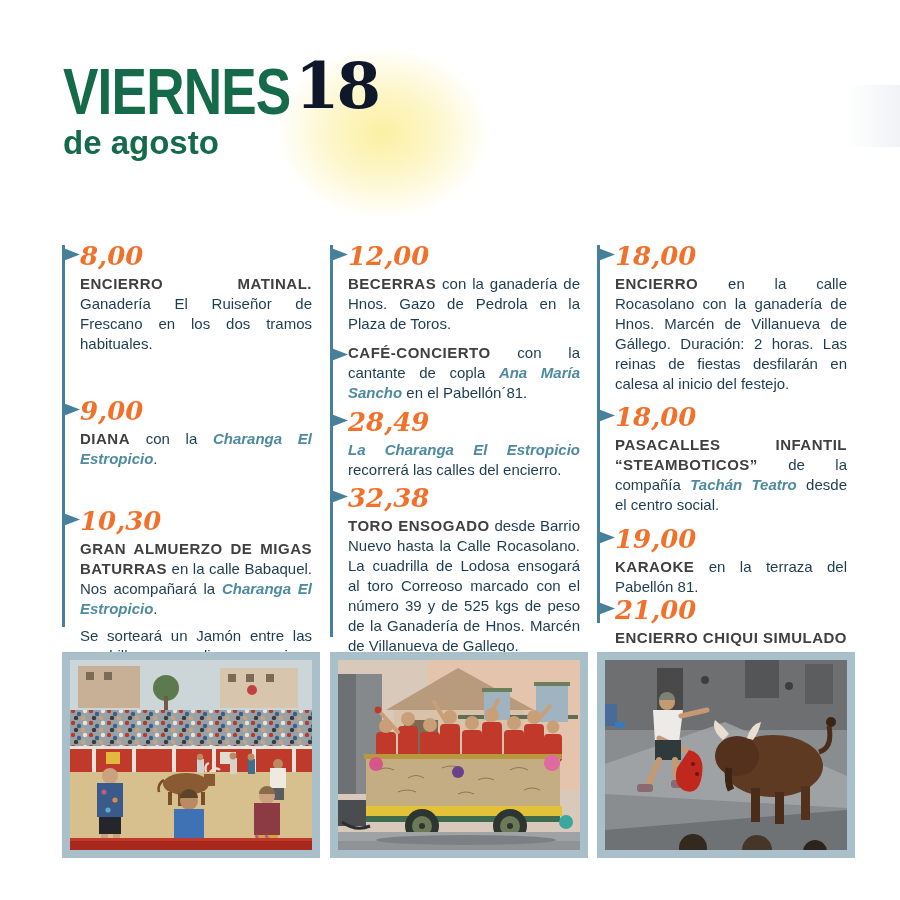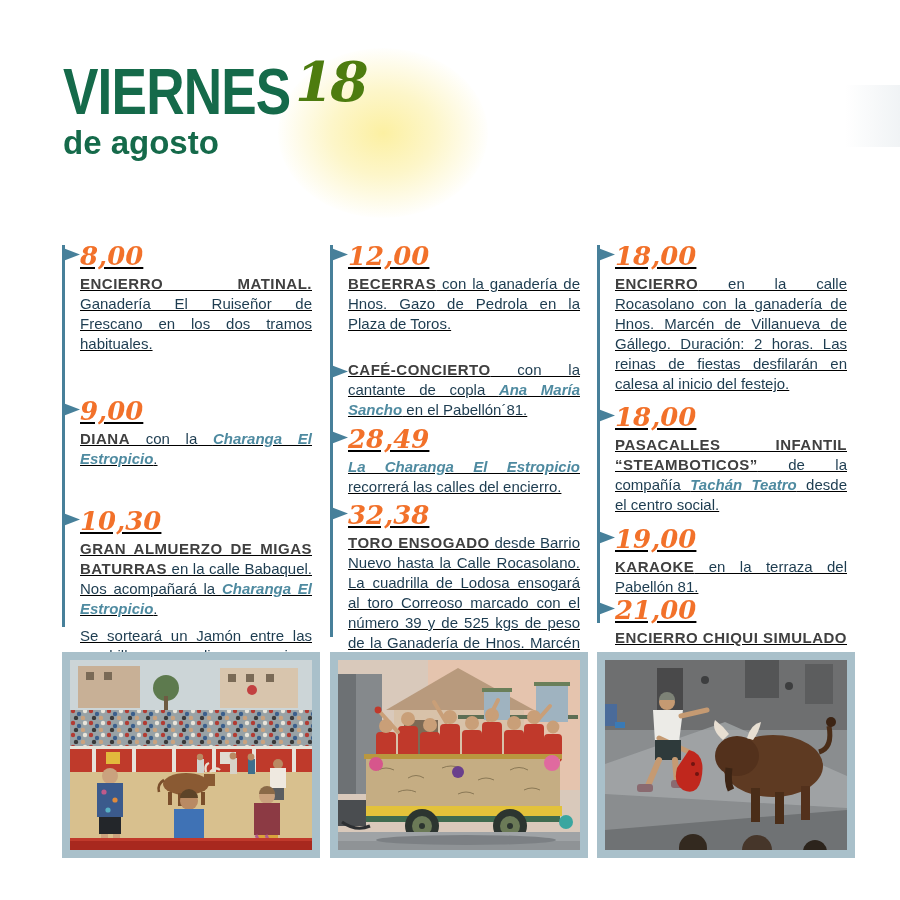--- a/index.html
+++ b/index.html
@@ -8,49 +8,49 @@
   .page{position:absolute;inset:0;background:#fff;}
 
   
   .header{position:absolute;left:63px;top:60px;width:500px;height:140px;}
   .glow{position:absolute;left:215px;top:-12px;width:210px;height:170px;border-radius:50%;
         background:radial-gradient(ellipse at center,#fcf0a2 0%,#fdf6c9 35%,rgba(255,255,255,0) 72%);}
   .day-name{position:relative;font-size:64px;font-weight:bold;color:#156a4a;line-height:1;
             letter-spacing:-1px;transform:scaleX(.83);transform-origin:left top;margin:0;}
   .day-sub{position:relative;font-size:33px;font-weight:bold;color:#156a4a;line-height:1;margin-top:2px;}
   .day-num{position:absolute;left:232px;top:-6px;font-family:"DejaVu Serif",serif;
-           font-style:italic;font-weight:bold;font-size:55px;color:#4d7c0f;letter-spacing:-3px;line-height:1;}
+           font-weight:bold;font-size:64px;color:#0f172a;letter-spacing:-3px;line-height:1;}
   .corner-strip{position:absolute;right:0;top:85px;width:55px;height:62px;
                 background:linear-gradient(to right,#ffffff,#f0f3f5);}
 
   
   .col{position:absolute;top:243px;width:250px;padding-left:18px;box-sizing:border-box;}
   .col .vline{position:absolute;left:0;top:2px;width:3px;background:#47809a;}
   .col[data-column="0"]{left:62px;}
   .col[data-column="1"]{left:330px;}
   .col[data-column="2"]{left:597px;}
   .col[data-column="0"] .vline{height:382px;}
   .col[data-column="1"] .vline{height:392px;}
   .col[data-column="2"] .vline{height:378px;}
 
-  .entry{position:relative;text-decoration:underline;}
+  .entry{position:relative;}
   .flag{position:absolute;left:-17px;top:5px;width:17px;height:14px;background:#47809a;
         clip-path:polygon(0 0,100% 46%,0 92%);}
   .time{font-family:"DejaVu Serif",serif;font-style:italic;font-weight:bold;
         font-size:26px;line-height:1;color:#f2712a;letter-spacing:0;margin:0 0 5px 0;}
   .entry p{margin:0 0 7px 0;font-size:15px;line-height:20px;color:#1d3c50;
            text-align:justify;}
   .entry p:last-child{margin-bottom:0;}
   .seg-b{color:#404040;font-weight:bold;letter-spacing:.5px;}
   .seg-i{color:#4e8aa0;font-weight:bold;font-style:italic;}
   .seg-p{color:#1d3c50;}
 
   .col[data-column="0"] .entry:nth-child(2){margin-bottom:37px;}
   .col[data-column="0"] .entry:nth-child(3){margin-bottom:39px;margin-top:44px;}
-  .col[data-column="1"] .entry:nth-child(2){margin-bottom:26px;}
+  .col[data-column="1"] .entry:nth-child(2){margin-bottom:9px;}
   .col[data-column="1"] .entry:nth-child(3){margin-bottom:6px;}
   .col[data-column="1"] .entry:nth-child(4){margin-bottom:5px;}
   .col[data-column="2"] .entry:nth-child(2){margin-bottom:10px;}
   .col[data-column="2"] .entry:nth-child(3){margin-bottom:11px;}
   .col[data-column="2"] .entry:nth-child(4){}
 
   
   .photo{position:absolute;top:652px;width:242px;height:190px;border:8px solid #a9c0ca;background:#ccc;}
   .photo svg{display:block;}
   .photo-1{left:62px;}

